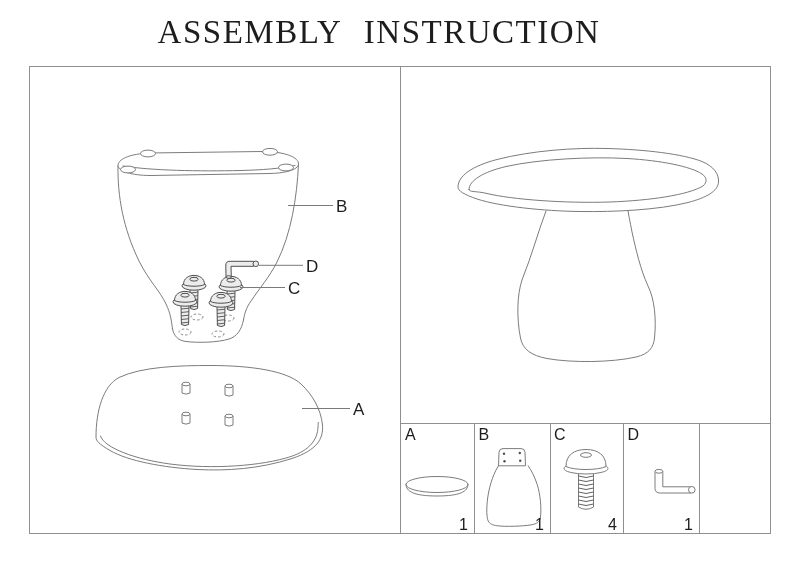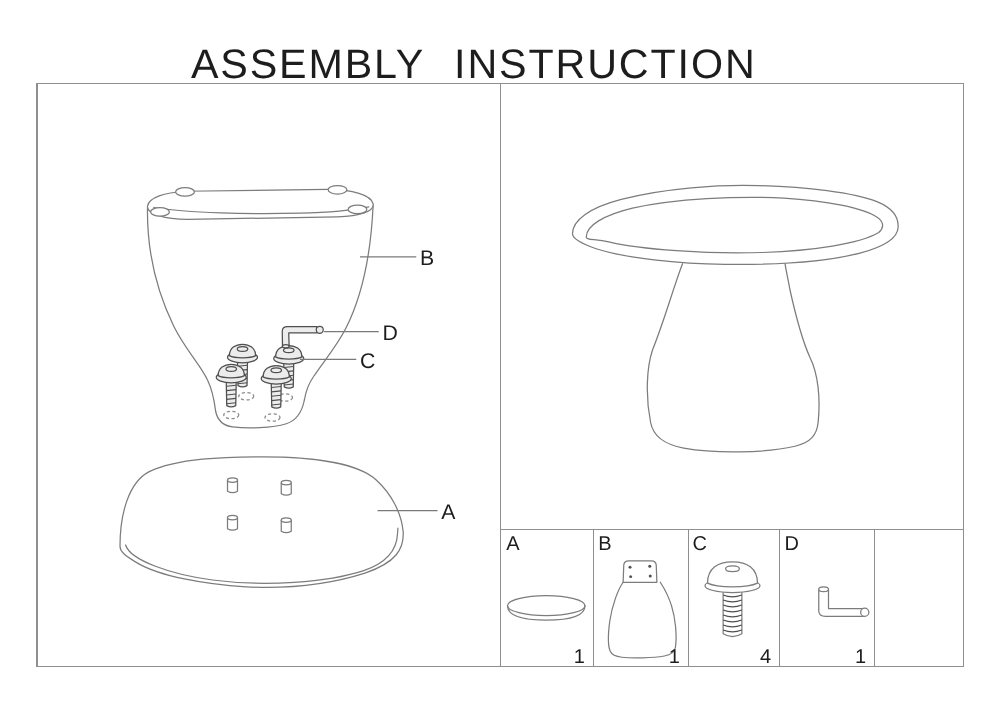--- a/index.html
+++ b/index.html
@@ -1,23 +1,23 @@
 <!DOCTYPE html>
 <html><head>
 <meta charset="utf-8">
 <style>
   html,body { margin:0; padding:0; background:#ffffff; }
   body {
     width:800px; height:566px; position:relative; overflow:hidden;
     font-family:"Liberation Sans", sans-serif;
   }
   .title {
-    position:absolute; top:32px; left:0; width:758px; margin:0;
+    position:absolute; top:14px; left:0; width:758px; margin:0;
     text-align:center; font-weight:400; font-size:33px;
-    letter-spacing:1.5px; word-spacing:13px; color:#1d1d1d;
+    letter-spacing:1.5px; word-spacing:13px; color:#1d1d1d;font-family:Liberation Serif, serif;
   }
   svg.canvas { position:absolute; left:0; top:0; }
   svg text { font-family:"Liberation Sans", sans-serif; fill:#1d1d1d; }
   .frame-line { stroke:#8f8f8f; stroke-width:1; fill:none; shape-rendering:crispEdges; }
   .draw  { stroke:#7c7c7c; stroke-width:1; fill:none; stroke-linecap:round; stroke-linejoin:round; }
   .draw-fill { stroke:#7c7c7c; stroke-width:1; fill:#ffffff; stroke-linejoin:round; }
   .metal { stroke:#4f4f4f; stroke-width:1; fill:#ececec; stroke-linejoin:round; }
   .thread { stroke:#4f4f4f; stroke-width:0.9; fill:none; }
   .hole  { stroke:#8a8a8a; stroke-width:1; fill:none; stroke-dasharray:2.5 2; }
   .leader { stroke:#7a7a7a; stroke-width:1; }

